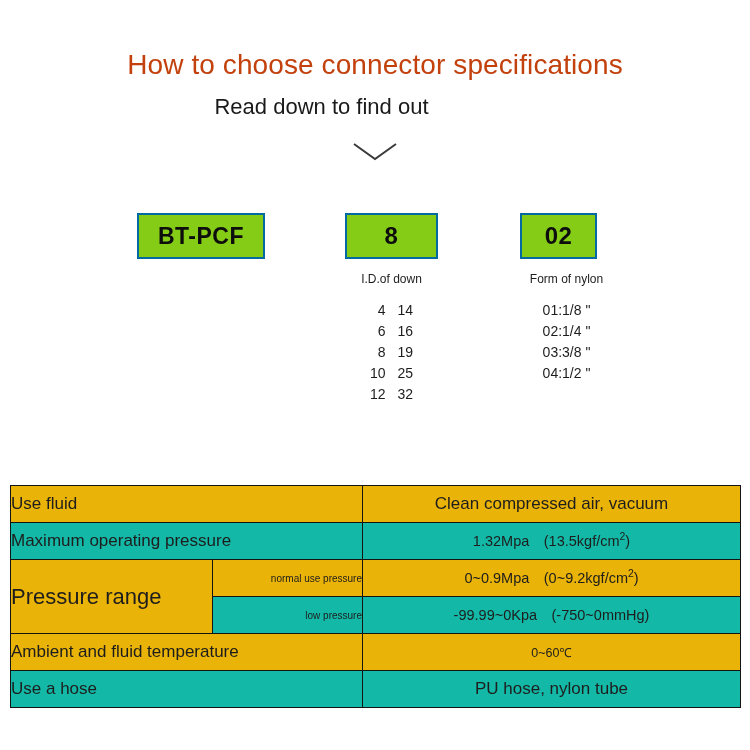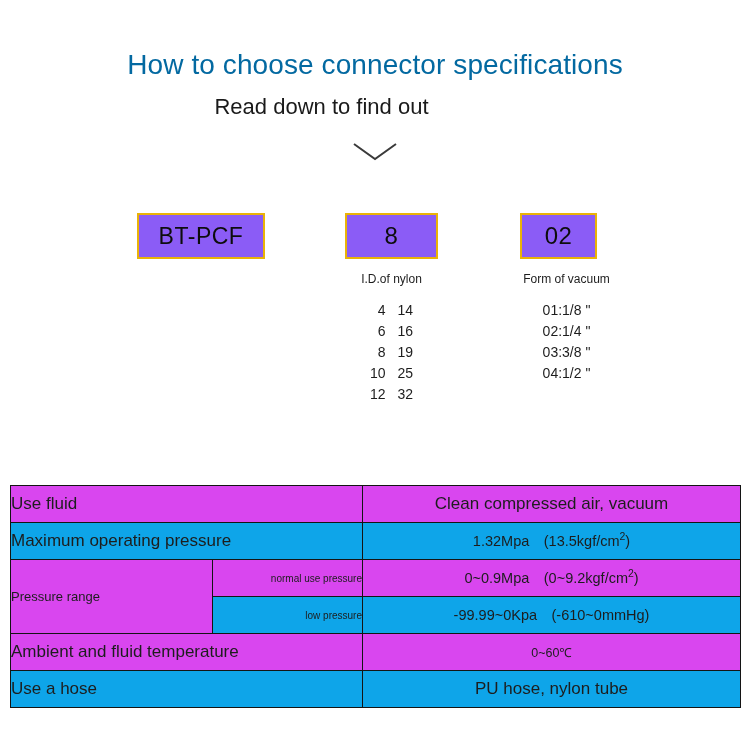--- a/index.html
+++ b/index.html
@@ -18,21 +18,21 @@
 
   
   #heading-title {
     position: absolute;
     left: 0;
     top: 46px;
     width: 750px;
     text-align: center;
     font-size: 28px;
     font-weight: 400;
-    color: #0369a1;
+    color: #c2410c;
     letter-spacing: 0.1px;
     line-height: 38px;
     white-space: nowrap;
   }
   #heading-subtitle {
     position: absolute;
     left: 0;
     top: 92px;
     width: 643px;
     text-align: center;
@@ -49,27 +49,27 @@
     left: 352px;
     top: 140px;
     width: 46px;
     height: 24px;
   }
   #chevron-wrap svg { display: block; }
 
   
   .code-box {
     position: absolute;
-    border: 2px solid #eab308;
-    background: #8b5cf6;
+    border: 2px solid #0369a1;
+    background: #84cc16;
     box-sizing: border-box;
     display: flex;
     align-items: center;
     justify-content: center;
-    font-weight: normal;
+    font-weight: bold;
     color: #0d0d0d;
     letter-spacing: 0.5px;
   }
   #box-series {
     left: 137px;
     top: 213px;
     width: 128px;
     height: 46px;
     font-size: 23px;
   }
@@ -153,30 +153,30 @@
     width: 730px;
     border-collapse: collapse;
     table-layout: fixed;
   }
   #spec-table td {
     border: 1px solid #141414;
     padding: 0;
     vertical-align: middle;
     color: #1d1d1d;
   }
-  .tr-beige td { background: #d946ef; }
-  .tr-white td { background: #0ea5e9; }
+  .tr-beige td { background: #eab308; }
+  .tr-white td { background: #14b8a6; }
 
   .cell-label {
     font-size: 17px;
     padding-left: 26px;
     height: 36px;
   }
   .cell-label-tall {
-    font-size: 13px;
+    font-size: 22px;
     padding-left: 26px;
   }
   .cell-sublabel {
     font-size: 10px;
     text-align: right;
     height: 36px;
   }
   .cell-value {
     text-align: center;
     height: 36px;
@@ -198,23 +198,23 @@
     <polyline points="2,4 23,19 44,4" fill="none" stroke="#3a3a3a" stroke-width="2"></polyline>
   </svg>
 </div>
 
 <div class="code-box" id="box-series">BT-PCF</div>
 
 <div class="code-box" id="box-tube-id">8</div>
 
 <div class="code-box" id="box-thread">02</div>
 
-<div class="col-caption" id="caption-tube-id">I.D.of nylon</div>
-
-<div class="col-caption" id="caption-thread">Form of vacuum</div>
+<div class="col-caption" id="caption-tube-id">I.D.of down</div>
+
+<div class="col-caption" id="caption-thread">Form of nylon</div>
 
 <div id="list-tube-id">
   <div class="row">
     <span class="c1">4</span>
     <span class="c2">14</span>
   </div>
   <div class="row">
     <span class="c1">6</span>
     <span class="c2">16</span>
   </div>
@@ -264,21 +264,21 @@
       <td class="cell-label-tall" rowspan="2">Pressure range</td>
       <td class="cell-sublabel">normal use pressure</td>
       <td class="cell-value v-mid">
         <span>0~0.9Mpa　(0~9.2kgf/cm</span><sup>2</sup><span>)</span>
       </td>
     </tr>
 
     <tr class="tr-white">
       <td class="cell-sublabel">low pressure</td>
       <td class="cell-value v-mid">
-        <span>-99.99~0Kpa　(-610~0mmHg)</span>
+        <span>-99.99~0Kpa　(-750~0mmHg)</span>
       </td>
     </tr>
 
     <tr class="tr-beige">
       <td class="cell-label" colspan="2">Ambient and fluid temperature</td>
       <td class="cell-value v-small">
         <span>0~60℃</span>
       </td>
     </tr>
 

